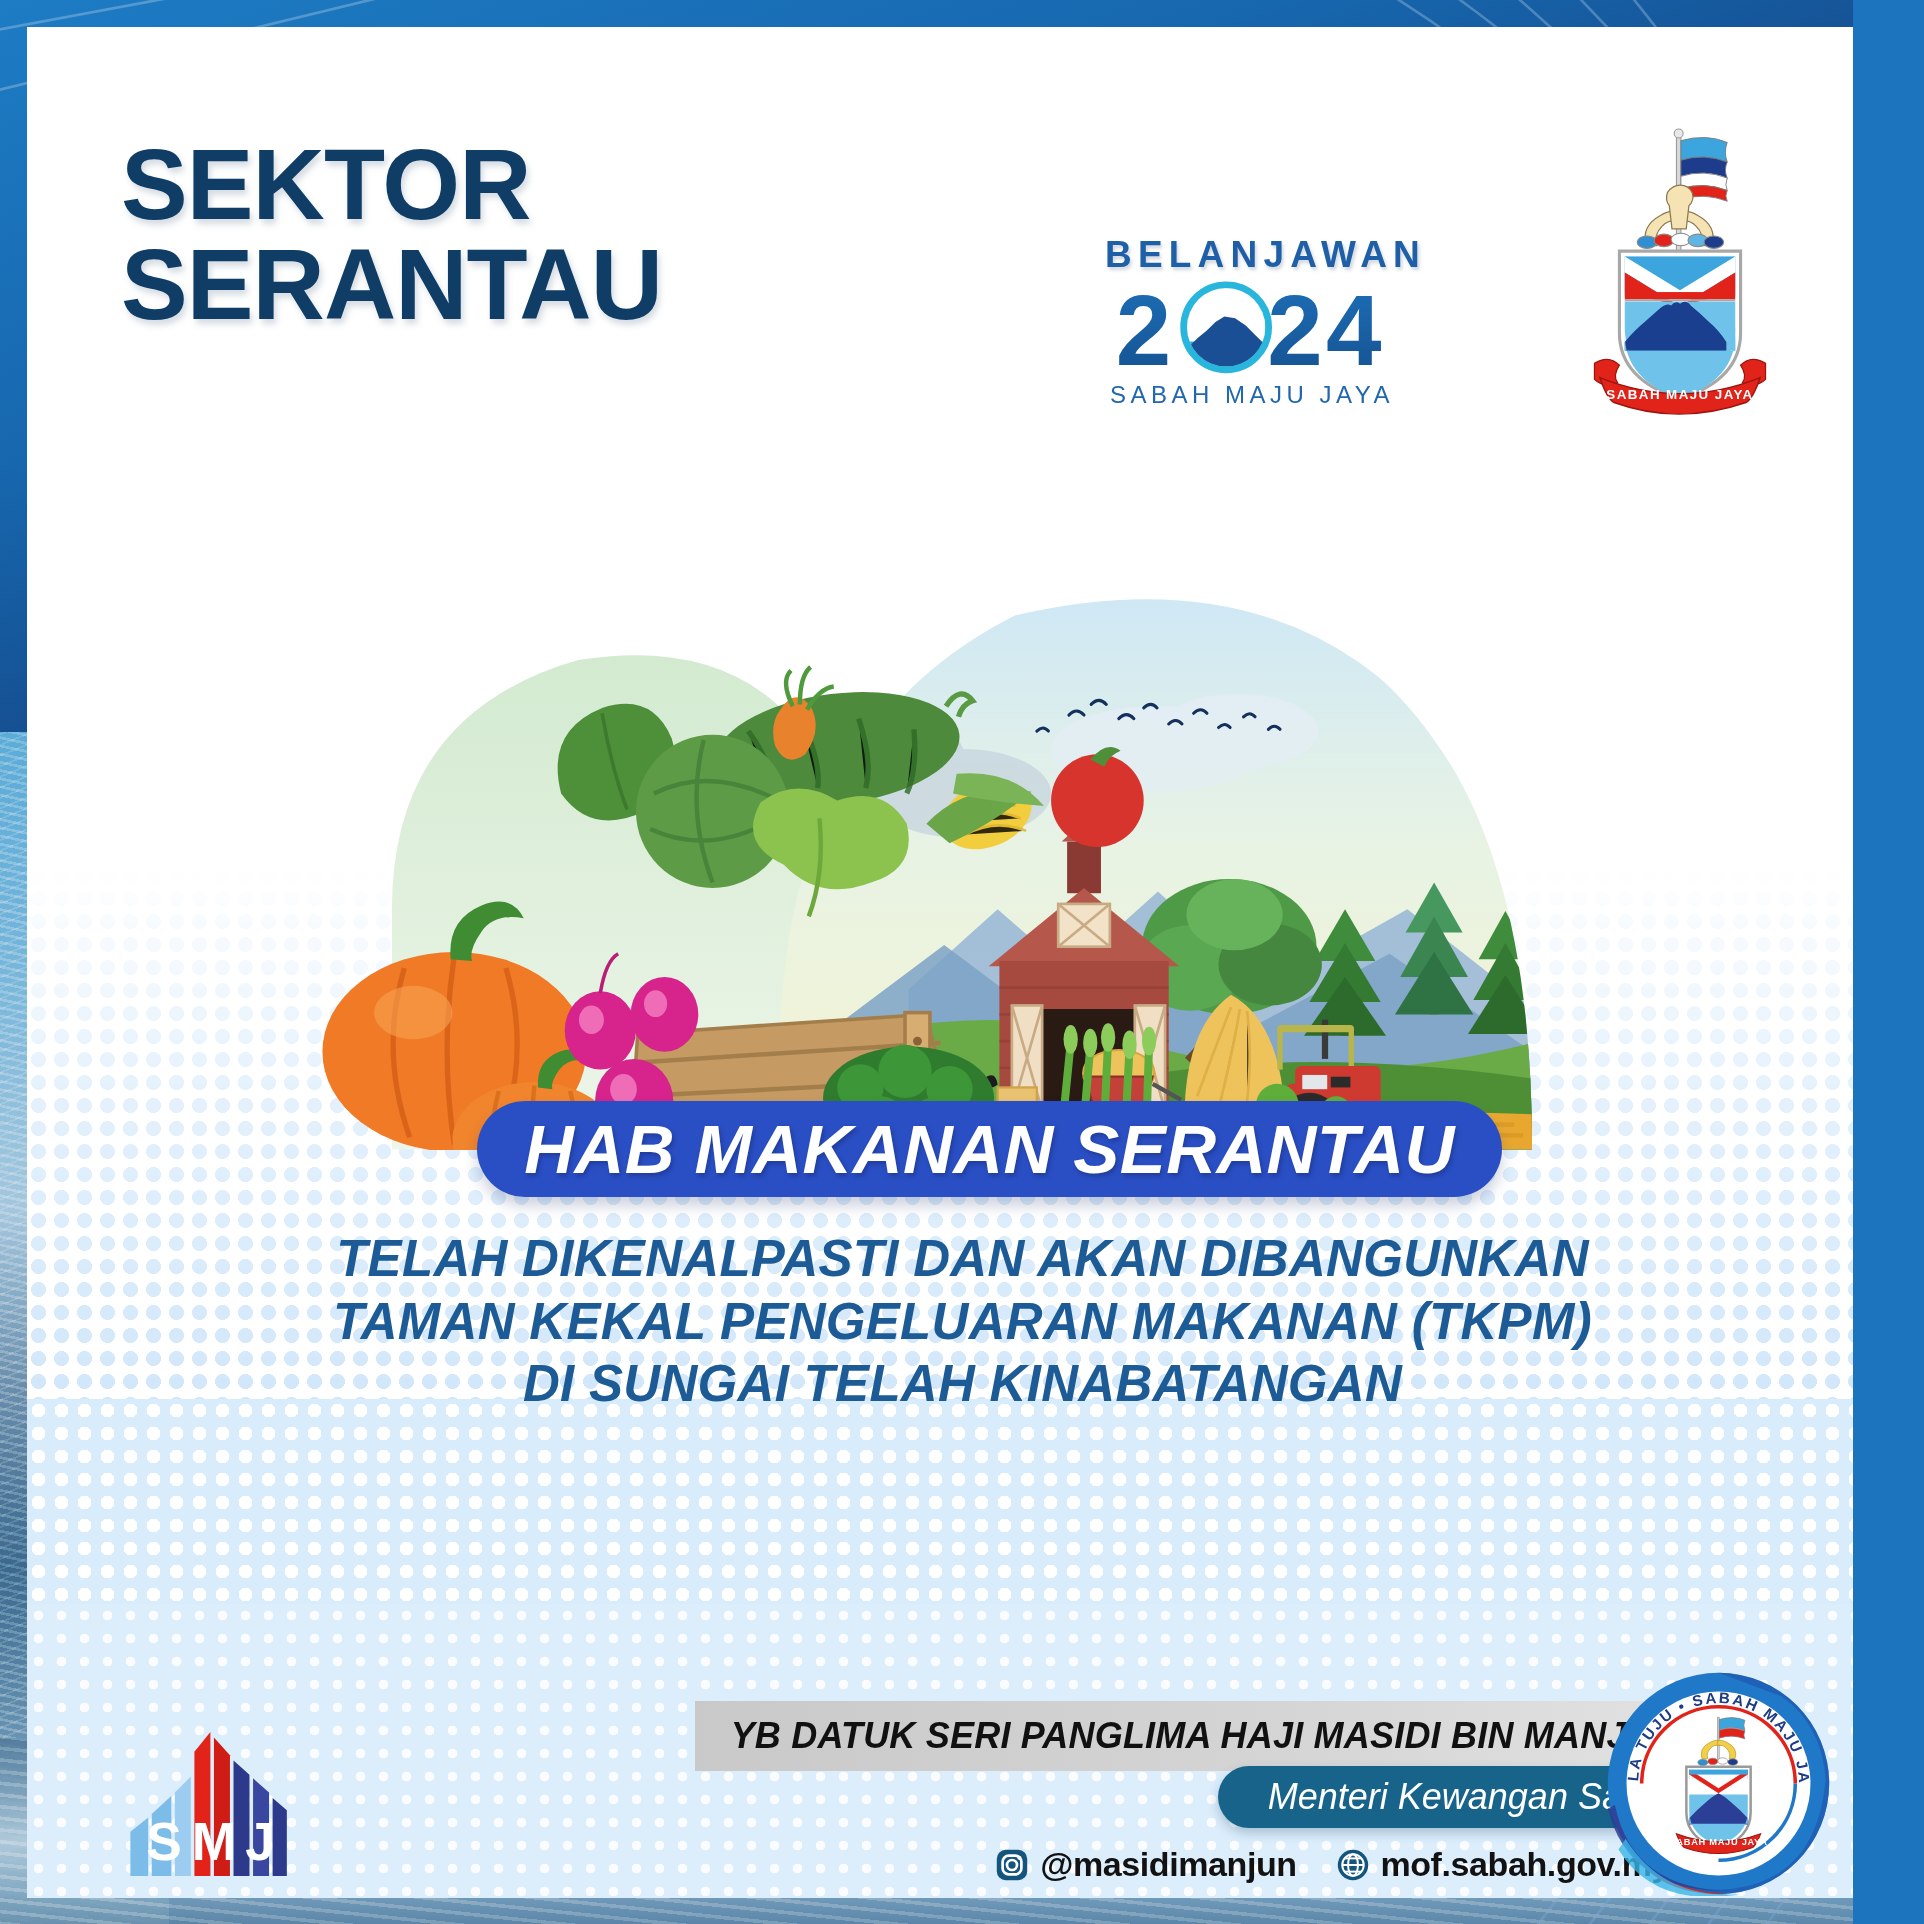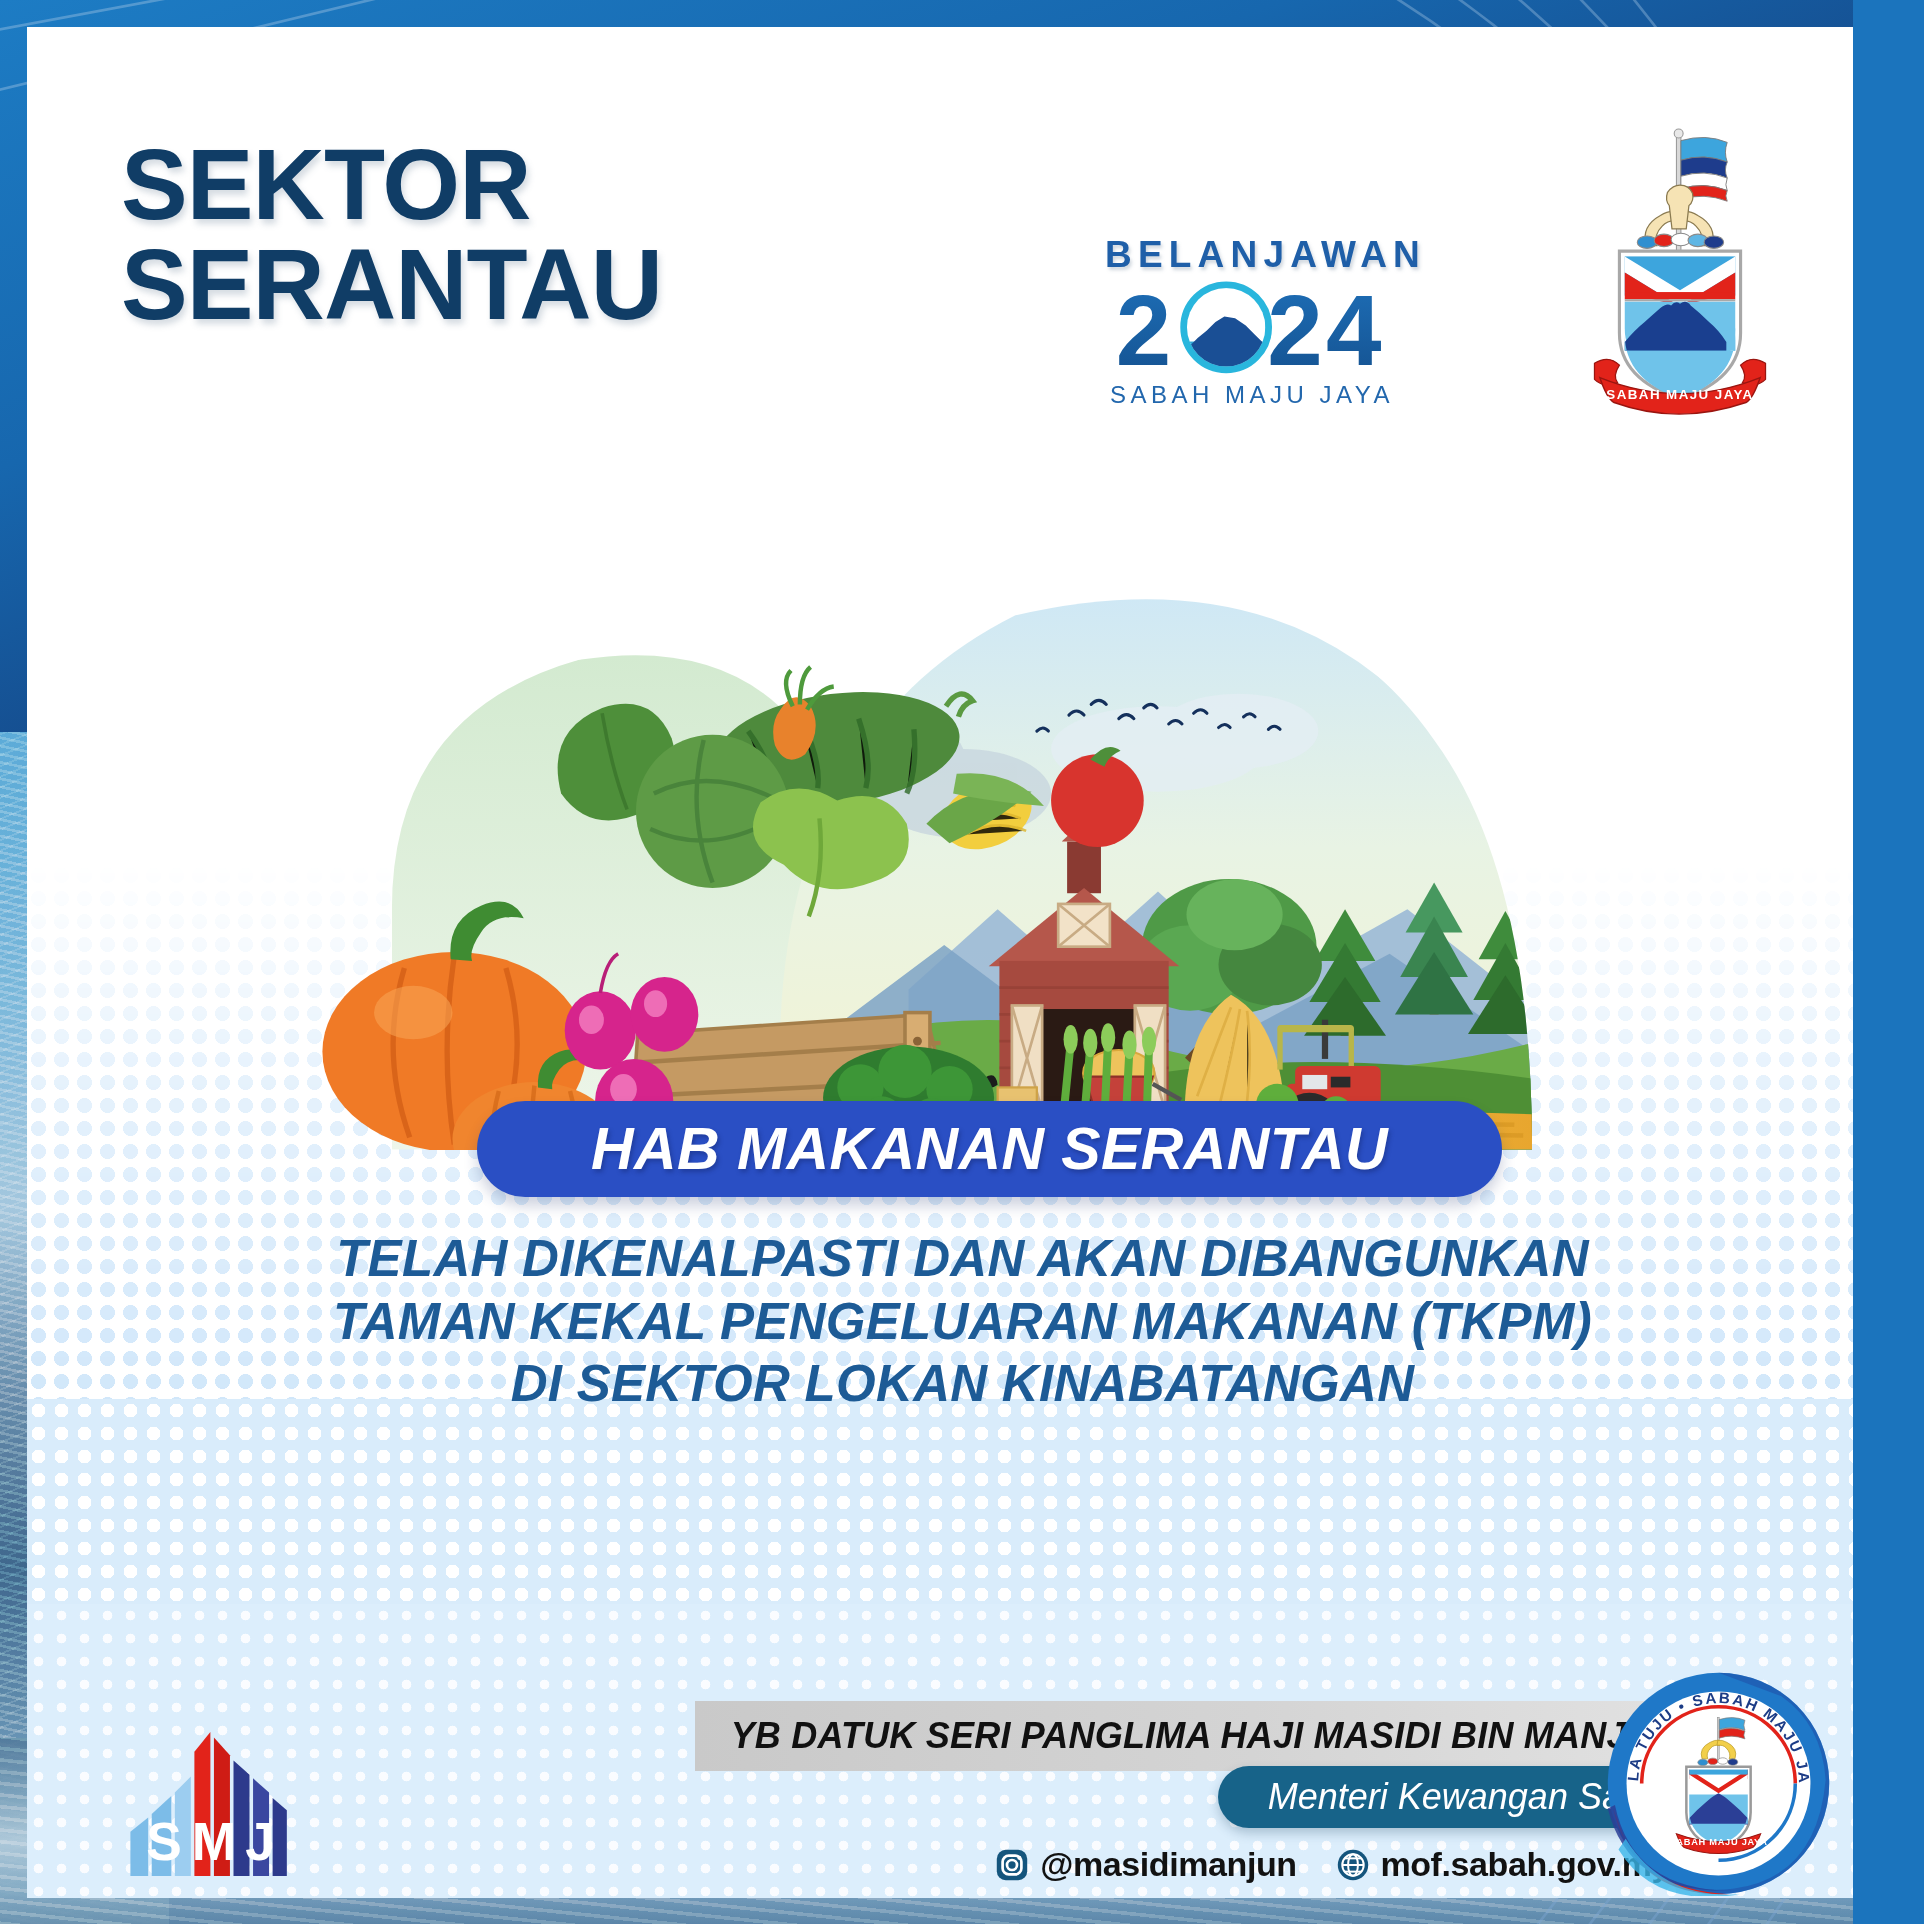--- a/index.html
+++ b/index.html
@@ -73,21 +73,21 @@
 
   
   .scene{position:absolute;left:258px;top:499px;width:1354px;height:624px;z-index:5;}
   .scene svg{display:block;width:100%;height:100%;}
 
   
   .pill{position:absolute;left:450px;top:1074px;width:1025px;height:96px;z-index:12;
     background:#2a4fc4;border-radius:50px;
     box-shadow:0 9px 14.3px rgba(30,50,110,.22);
     display:flex;align-items:center;justify-content:center;}
-  .pill span{font-style:italic;font-weight:bold;font-size:59px;color:#fff;letter-spacing:0.4px;
+  .pill span{font-style:italic;font-weight:bold;font-size:69px;color:#fff;letter-spacing:0.4px;
     text-shadow:1.8px 2.7px 4.5px rgba(15,30,90,.35);}
 
   
   .body-copy{position:absolute;left:0;right:0;top:1201px;z-index:12;text-align:center;
     font-style:italic;font-weight:bold;font-size:51px;line-height:1.23;
     color:#1d5b96;letter-spacing:0.3px;}
   .body-copy div{white-space:nowrap;}
 
   
   .name-bar{position:absolute;right:189px;top:1674px;z-index:14;height:70px;
@@ -578,21 +578,21 @@
       </svg>
     </div>
 
     <div class="pill">
       <span>HAB MAKANAN SERANTAU</span>
     </div>
 
     <div class="body-copy">
       <div>TELAH DIKENALPASTI DAN AKAN DIBANGUNKAN</div>
       <div>TAMAN KEKAL PENGELUARAN MAKANAN (TKPM)</div>
-      <div>DI SEKTOR LOKAN KINABATANGAN</div>
+      <div>DI SUNGAI TELAH KINABATANGAN</div>
     </div>
 
     <div class="name-bar">
       <span>YB DATUK SERI PANGLIMA HAJI MASIDI BIN MANJUN</span>
     </div>
     <div class="role-bar">
       <span>Menteri Kewangan Sabah</span>
     </div>
 
     <div class="socials">

